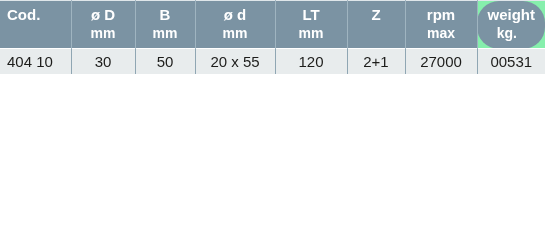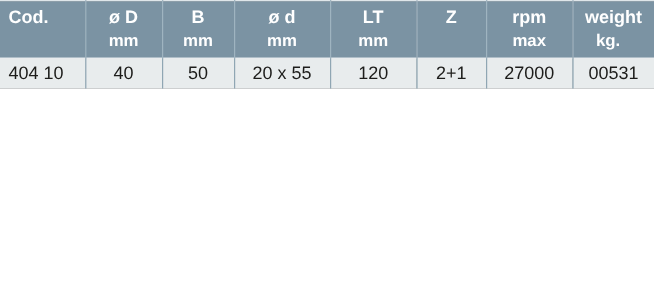--- a/index.html
+++ b/index.html
@@ -9,21 +9,21 @@
   }
   body {
     font-family: "Liberation Sans", sans-serif;
   }
   .spec-table {
     width: 545px;
     height: 74px;
     box-sizing: border-box;
     border-collapse: collapse;
     table-layout: fixed;
-    background: #737373;
+    background: #86efac;
     overflow: hidden;
   }
   .spec-table table {
     width: 545px;
     border-collapse: collapse;
     table-layout: fixed;
   }
   
   thead tr {
     background: #7b93a3;
@@ -37,20 +37,21 @@
     margin: 0;
     border-right: 1px solid #9fb4c0;
     border-top: 1px solid #dfe6ea;
     vertical-align: top;
     text-align: center;
     height: 48px;
     box-sizing: border-box;
   }
   thead th:last-child {
     border-right: none;
+    border-radius: 22px;
   }
   thead th.left {
     text-align: left;
     padding-left: 7px;
   }
   .hdr-line1 {
     display: block;
     padding-top: 4px;
     height: 22px;
     box-sizing: border-box;
@@ -136,21 +137,21 @@
         </th>
         <th>
           <span class="hdr-line1">weight</span>
           <span class="hdr-line2 right">kg.</span>
         </th>
       </tr>
     </thead>
     <tbody>
       <tr>
         <td class="left">404 10</td>
-        <td>40</td>
+        <td>30</td>
         <td>50</td>
         <td>20 x 55</td>
         <td>120</td>
         <td>2+1</td>
         <td>27000</td>
         <td>00531</td>
       </tr>
     </tbody>
   </table>
 </div>

